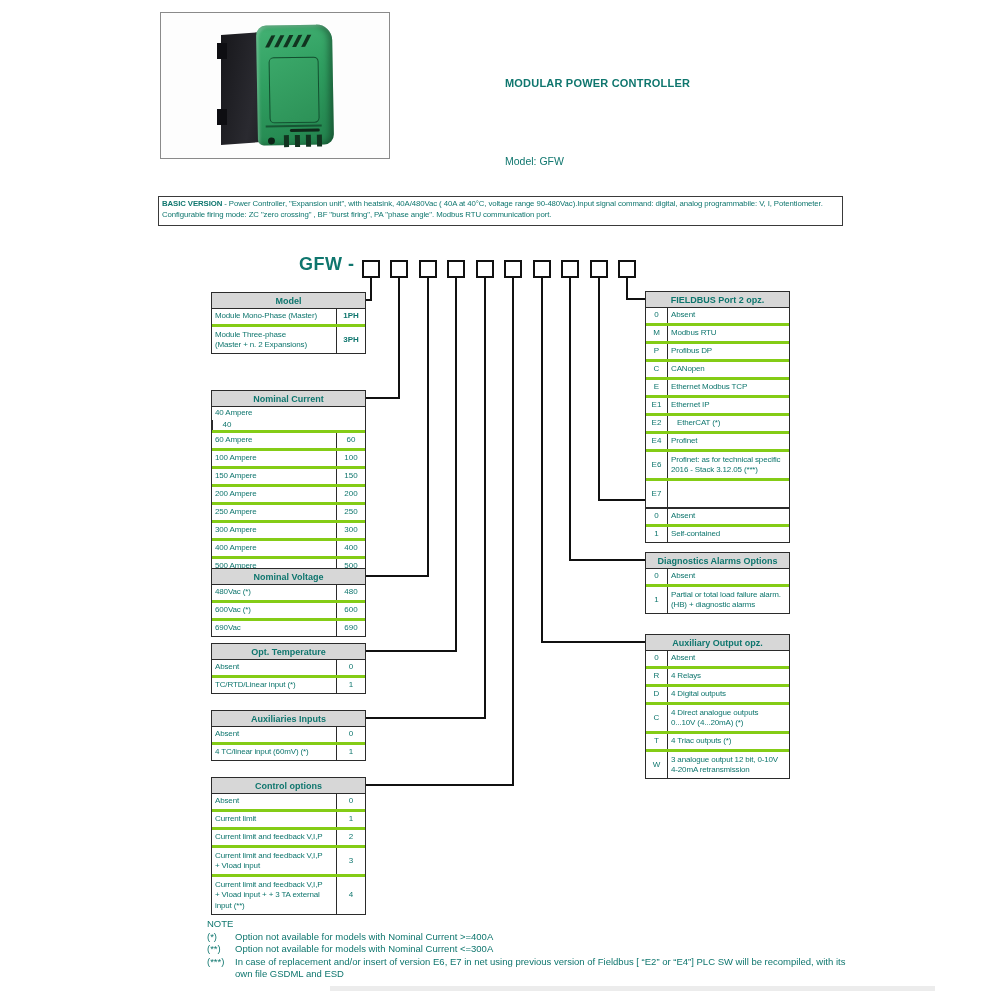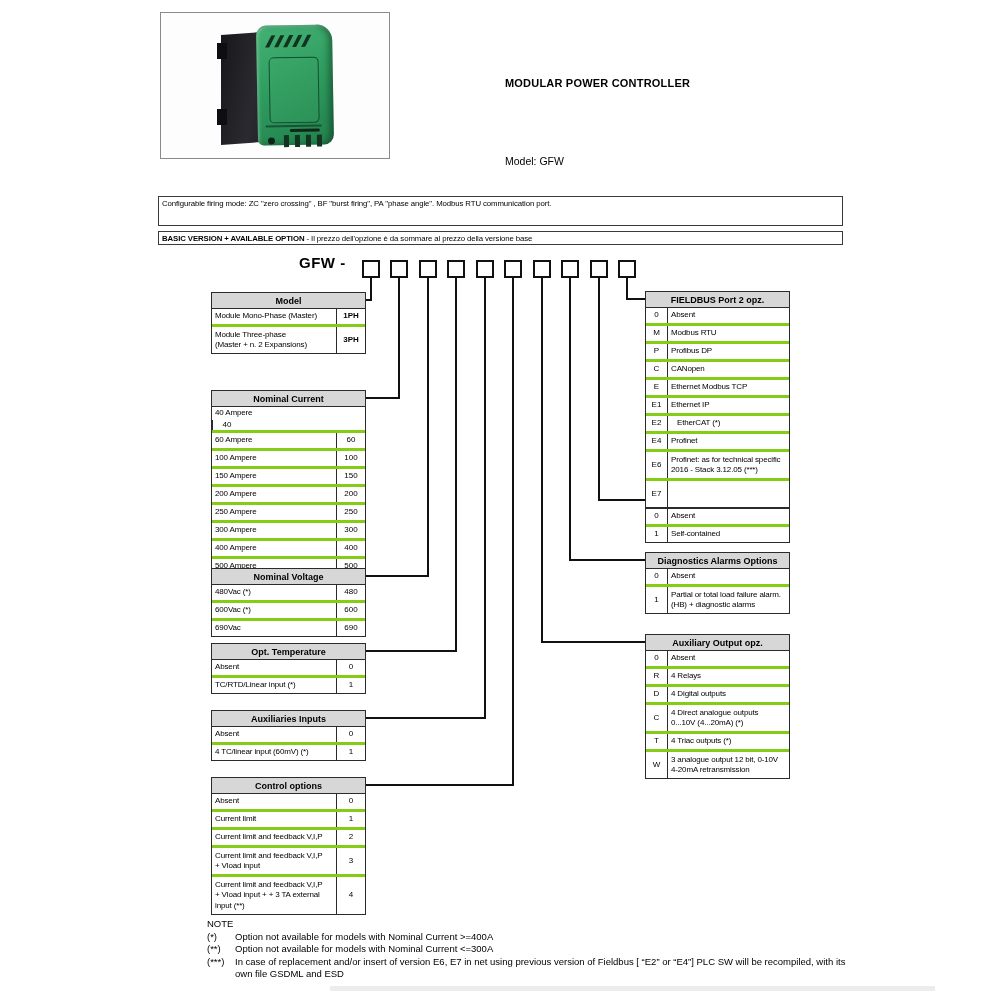--- a/index.html
+++ b/index.html
@@ -1,17 +1,17 @@
 <!DOCTYPE html>
 <html><head>
 <meta charset="utf-8">
 <style>
   html,body{margin:0;padding:0;background:#fff;}
   .page{position:relative;width:1000px;height:1000px;background:#ffffff;
-        font-family:"Liberation Sans", sans-serif;color:#000000;overflow:hidden;}
+        font-family:"Liberation Sans", sans-serif;color:#0f766e;overflow:hidden;}
 
   
   .photo-frame{position:absolute;left:160px;top:12px;width:228px;height:145px;
                border:1px solid #8a8a8a;background:#fdfdfd;}
   .dev-side{position:absolute;left:60px;top:20px;width:54px;height:110px;
             background:linear-gradient(100deg,#17171b,#2a2a30 60%,#1b1b20);
             transform:skewY(-4deg);}
   .dev-fin{position:absolute;width:10px;height:16px;background:#0e0e12;}
   .dev-front{position:absolute;left:96px;top:12px;width:76px;height:120px;
              background:linear-gradient(160deg,#44b274 0%,#2f9e60 45%,#22814c 100%);
@@ -33,21 +33,21 @@
 
   
   .strip{position:absolute;left:158px;width:685px;border:1px solid #3a3a3a;
          font-size:7.8px;letter-spacing:-.1px;line-height:10.5px;padding:2px 3px;
          box-sizing:border-box;overflow:hidden;background:#fff;white-space:nowrap;}
   .strip b{font-weight:bold;}
   #strip1{top:196px;height:30px;}
   #strip2{top:231px;height:14px;}
 
   
-  .gfw-prefix{position:absolute;left:299px;top:254px;font-size:15px;font-weight:bold;letter-spacing:.5px;}
+  .gfw-prefix{position:absolute;left:299px;top:254px;font-size:18px;font-weight:bold;letter-spacing:.5px;}
   .code-box{position:absolute;width:18px;height:18px;border:2px solid #111;box-sizing:border-box;background:#fff;}
   .conn{position:absolute;background:#111;}
 
   
   .tbl{position:absolute;border:1px solid #2b2b2b;background:#fff;box-sizing:border-box;}
   .tbl-header{background:#d7d7d7;border-bottom:1px solid #2b2b2b;font-weight:bold;
               font-size:9px;display:flex;align-items:center;justify-content:center;height:15px;}
   .tbl-row{display:flex;border-bottom:3px solid #84cc16;align-items:stretch;}
   .tbl-row:last-child{border-bottom:none;}
   .cell{font-size:8px;line-height:10.5px;display:flex;align-items:center;box-sizing:border-box;}
@@ -91,24 +91,22 @@
           <i></i>
         </div>
       <div class="dev-dot"></div>
     </div>
   </div>
 
   <div class="doc-title">MODULAR POWER CONTROLLER</div>
   <div class="model-label">Model: GFW</div>
 
   <div class="strip" id="strip1">
+    <div><b>BASIC VERSION</b><span> - Power Controller, "Expansion unit", with heatsink, 40A/480Vac ( 40A at 40°C, voltage range  90-480Vac).Input signal command: digital, analog programmabile: V, I, Potentiometer.</span></div>
     <div>Configurable firing mode:  ZC "zero crossing" , BF "burst firing", PA "phase angle". Modbus RTU communication port.</div>
-  </div>
-  <div class="strip" id="strip2">
-    <div><b>BASIC VERSION + AVAILABLE OPTION</b><span> - Il prezzo dell'opzione è da sommare al prezzo della versione base</span></div>
   </div>
 
   <div class="gfw-prefix">GFW -</div>
   <div id="code-boxes">
       <div class="code-box" style="left: 362px; top: 260px;"></div>
       <div class="code-box" style="left: 390px; top: 260px;"></div>
       <div class="code-box" style="left: 419px; top: 260px;"></div>
       <div class="code-box" style="left: 447px; top: 260px;"></div>
       <div class="code-box" style="left: 476px; top: 260px;"></div>
       <div class="code-box" style="left: 504px; top: 260px;"></div>

